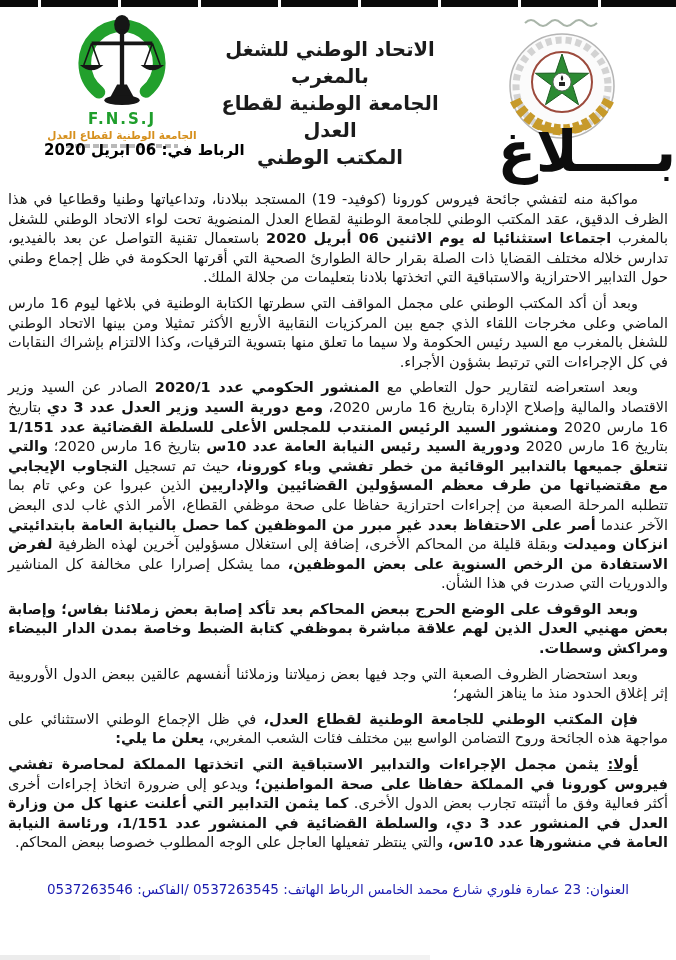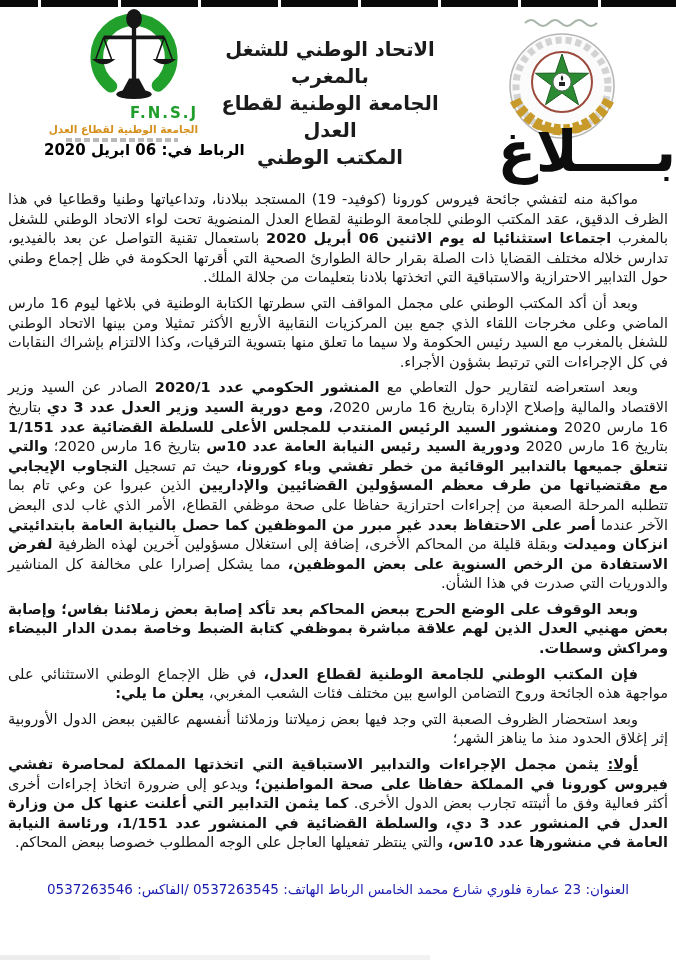--- a/index.html
+++ b/index.html
@@ -11,21 +11,21 @@
   .topbar {
     position:absolute; top:0; left:0; right:0; height:7px;
     background:repeating-linear-gradient(90deg,#0a0a0a 0 38px,#ffffff 38px 41px,#0a0a0a 41px 80px);
   }
   .bottom-strip {
     position:absolute; bottom:0; left:0; width:430px; height:5px;
     background:linear-gradient(90deg,#ececec 0 28%, #f2f2f2 28% 100%);
   }
   
   .fnsj-logo {
-    position:absolute; top:8px; left:46px; width:152px; text-align:right;
+    position:absolute; top:14px; left:46px; width:152px; text-align:center;
   }
   .fnsj-acronym { color:#1f9e2c; font-weight:bold; font-size:15px; letter-spacing:2px; margin-top:-4px; }
   .fnsj-arabic  { color:#d6901d; font-weight:bold; font-size:10.5px; margin-top:1px; }
   .fnsj-smallprint {
     margin:3px auto 0; width:112px; height:4px;
     background:repeating-linear-gradient(90deg,#b9b9b9 0 6px, transparent 6px 9px);
   }
   .org-block {
     position:absolute; top:36px; left:205px; width:250px; text-align:center;
   }
@@ -104,22 +104,22 @@
 
   <div class="date-line">الرباط في: 06 ابريل 2020</div>
 
   <div class="doc-title">بــــلاغ</div>
 
   <div class="doc-body">
       <p class="para"><span>مواكبة منه لتفشي جائحة فيروس كورونا (كوفيد- 19) المستجد ببلادنا، وتداعياتها وطنيا وقطاعيا في هذا الظرف الدقيق، عقد المكتب الوطني للجامعة الوطنية لقطاع العدل المنضوية تحت لواء الاتحاد الوطني للشغل بالمغرب </span><span class="b">اجتماعا استثنائيا له يوم الاثنين 06 أبريل 2020</span><span> باستعمال تقنية التواصل عن بعد بالفيديو، تدارس خلاله مختلف القضايا ذات الصلة بقرار حالة الطوارئ الصحية التي أقرتها الحكومة في ظل إجماع وطني حول التدابير الاحترازية والاستباقية التي اتخذتها بلادنا بتعليمات من جلالة الملك.</span></p>
       <p class="para"><span>وبعد أن أكد المكتب الوطني على مجمل المواقف التي سطرتها الكتابة الوطنية في بلاغها ليوم 16 مارس الماضي وعلى مخرجات اللقاء الذي جمع بين المركزيات النقابية الأربع الأكثر تمثيلا ومن بينها الاتحاد الوطني للشغل بالمغرب مع السيد رئيس الحكومة ولا سيما ما تعلق منها بتسوية الترقيات، وكذا الالتزام بإشراك النقابات في كل الإجراءات التي ترتبط بشؤون الأجراء.</span></p>
       <p class="para"><span>وبعد استعراضه لتقارير حول التعاطي مع </span><span class="b">المنشور الحكومي عدد 2020/1</span><span> الصادر عن السيد وزير الاقتصاد والمالية وإصلاح الإدارة بتاريخ 16 مارس 2020، </span><span class="b">ومع دورية السيد وزير العدل عدد 3 دي</span><span> بتاريخ 16 مارس 2020 </span><span class="b">ومنشور السيد الرئيس المنتدب للمجلس الأعلى للسلطة القضائية عدد 1/151</span><span> بتاريخ 16 مارس 2020 </span><span class="b">ودورية السيد رئيس النيابة العامة عدد 10س</span><span> بتاريخ 16 مارس 2020؛ </span><span class="b">والتي تتعلق جميعها بالتدابير الوقائية من خطر تفشي وباء كورونا،</span><span> حيث تم تسجيل </span><span class="b">التجاوب الإيجابي مع مقتضياتها من طرف معظم المسؤولين القضائيين والإداريين</span><span> الذين عبروا عن وعي تام بما تتطلبه المرحلة الصعبة من إجراءات احترازية حفاظا على صحة موظفي القطاع، الأمر الذي غاب لدى البعض الآخر عندما </span><span class="b">أصر على الاحتفاظ بعدد غير مبرر من الموظفين كما حصل بالنيابة العامة بابتدائيتي انزكان وميدلت</span><span> وبقلة قليلة من المحاكم الأخرى، إضافة إلى استغلال مسؤولين آخرين لهذه الظرفية </span><span class="b">لفرض الاستفادة من الرخص السنوية على بعض الموظفين،</span><span> مما يشكل إصرارا على مخالفة كل المناشير والدوريات التي صدرت في هذا الشأن.</span></p>
       <p class="para"><span class="b">وبعد الوقوف على الوضع الحرج ببعض المحاكم بعد تأكد إصابة بعض زملائنا بفاس؛ وإصابة بعض مهنيي العدل الذين لهم علاقة مباشرة بموظفي كتابة الضبط وخاصة بمدن الدار البيضاء ومراكش وسطات.</span></p>
+      <p class="para"><span>وبعد استحضار الظروف الصعبة التي وجد فيها بعض زميلاتنا وزملائنا أنفسهم عالقين ببعض الدول الأوروبية إثر إغلاق الحدود منذ ما يناهز الشهر؛</span></p>
       <p class="para"><span class="b">فإن المكتب الوطني للجامعة الوطنية لقطاع العدل،</span><span> في ظل الإجماع الوطني الاستثنائي على مواجهة هذه الجائحة وروح التضامن الواسع بين مختلف فئات الشعب المغربي، </span><span class="b">يعلن ما يلي:</span></p>
-      <p class="para"><span>وبعد استحضار الظروف الصعبة التي وجد فيها بعض زميلاتنا وزملائنا أنفسهم عالقين ببعض الدول الأوروبية إثر إغلاق الحدود منذ ما يناهز الشهر؛</span></p>
       <p class="para"><span class="b u">أولا:</span><span class="b"> يثمن مجمل الإجراءات والتدابير الاستباقية التي اتخذتها المملكة لمحاصرة تفشي فيروس كورونا في المملكة حفاظا على صحة المواطنين؛</span><span> ويدعو إلى ضرورة اتخاذ إجراءات أخرى أكثر فعالية وفق ما أثبتته تجارب بعض الدول الأخرى. </span><span class="b">كما يثمن التدابير التي أعلنت عنها كل من وزارة العدل في المنشور عدد 3 دي، والسلطة القضائية في المنشور عدد 1/151، ورئاسة النيابة العامة في منشورها عدد 10س،</span><span> والتي ينتظر تفعيلها العاجل على الوجه المطلوب خصوصا ببعض المحاكم.</span></p>
     </div>
 
   <div class="doc-footer">
     <div>العنوان: 23 عمارة فلوري شارع محمد الخامس الرباط الهاتف: 0537263545 /الفاكس: 0537263546</div>
   </div>
 
   <div class="bottom-strip"></div>
 
 </div>

